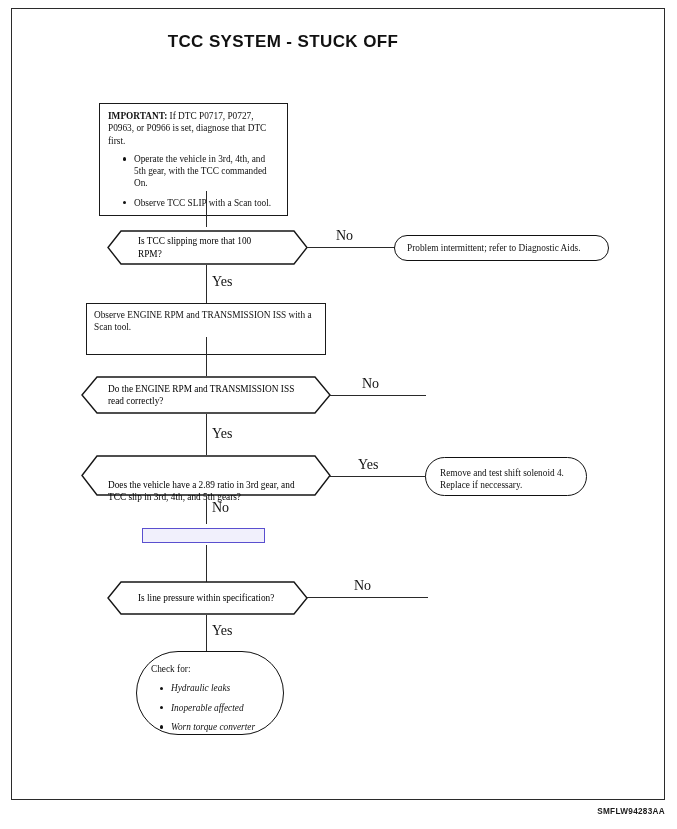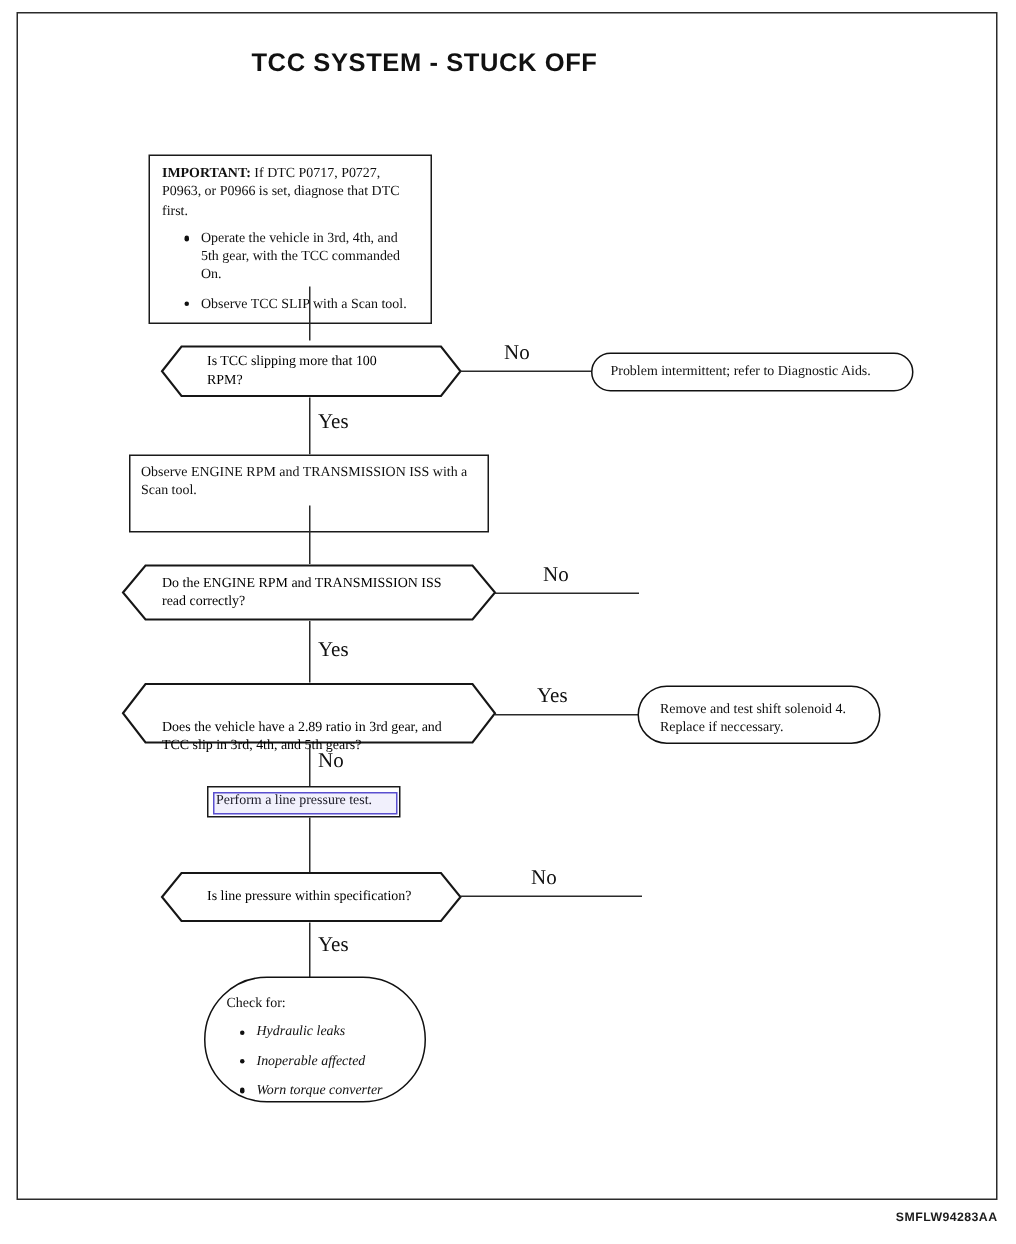--- a/index.html
+++ b/index.html
@@ -240,23 +240,20 @@
   <div class="node stadium tall" style="left:425px; top:457px; width:162px; height:39px;">
     <div>
       <div>Remove and test shift solenoid 4.</div>
       <div>Replace if neccessary.</div>
     </div>
   </div>
 
   <div class="vline" style="left:206px; top:496px; height:28px;"></div>
   <div class="branch-label" style="left:212px; top:500px;">No</div>
 
-  <div class="node rect" style="left:138px; top:524px; width:129px; height:21px; padding:3px 5px;">
-    <span class="nowrap">Perform a line pressure test.</span>
-  </div>
   <div class="selection-box" style="left:142px; top:528px; width:121px; height:13px;"></div>
 
   <div class="vline" style="left:206px; top:545px; height:37px;"></div>
 
   <div class="hexwrap" style="left:108px; top:581px; width:199px; height:34px;">
     <svg width="199" height="34" viewBox="0 0 199 34" aria-hidden="true">
       <polygon points="0,17 13,1 186,1 199,17 186,33 13,33" fill="#ffffff" stroke="#161616" stroke-width="1.4"></polygon>
     </svg>
     <div class="hextext">Is line pressure within specification?</div>
   </div>

